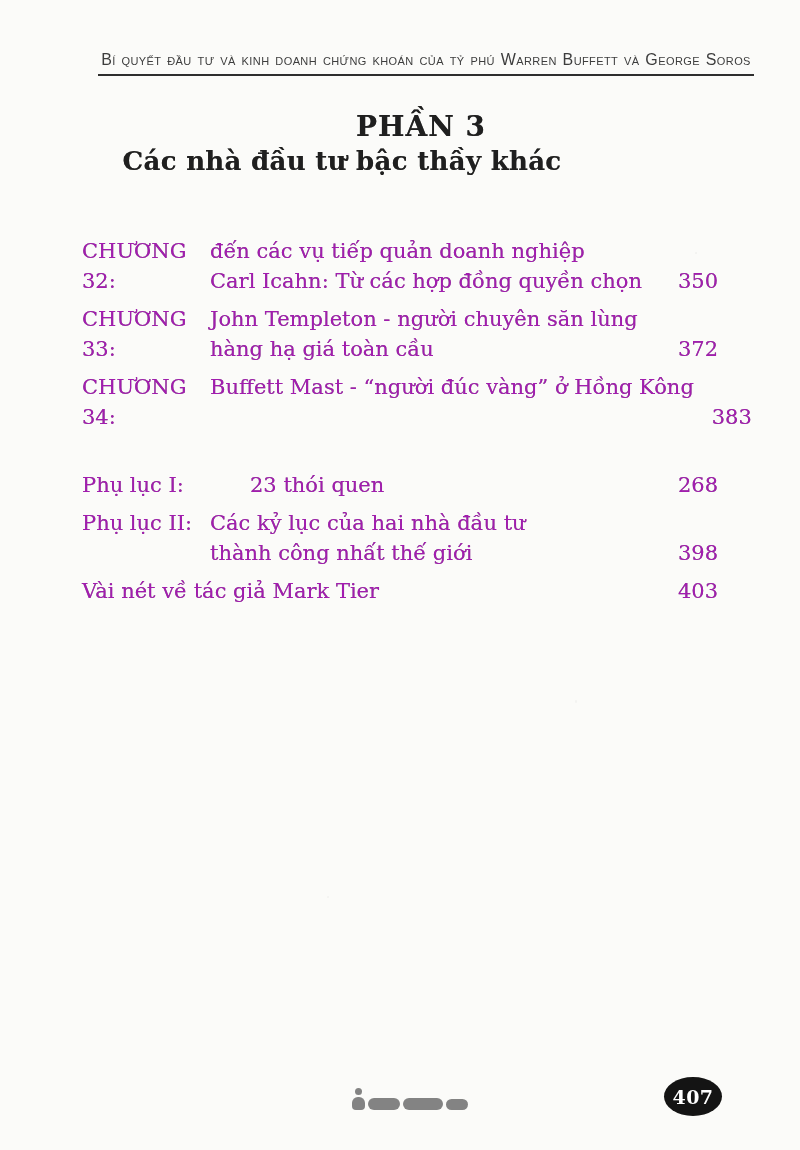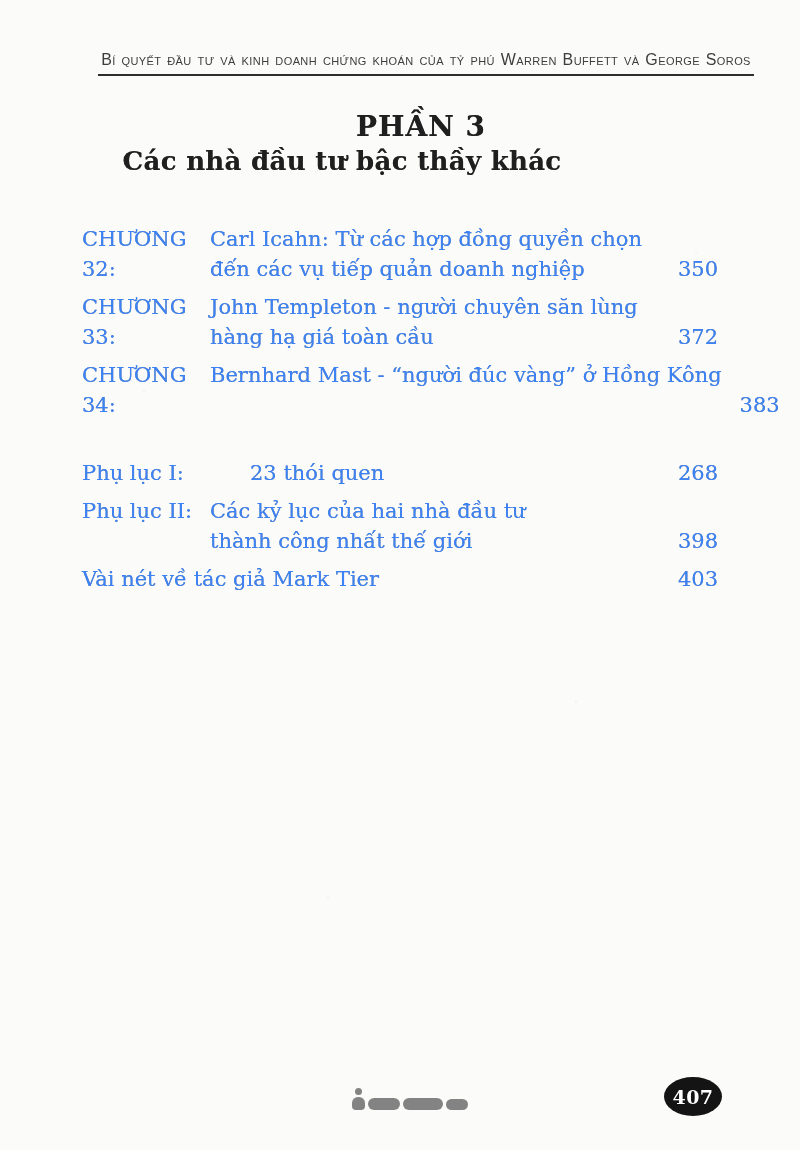--- a/index.html
+++ b/index.html
@@ -59,23 +59,23 @@
   .part-subtitle {
     position: absolute; top: 146px; left: 0; width: 684px;
     margin: 0; text-align: center;
     font-size: 26px; font-weight: bold; letter-spacing: 0.3px;
     color: #1f1f1f;
     text-shadow: 0 0 0.5px rgba(0,0,0,0.55);
   }
 
   
   .toc {
-    position: absolute; top: 224px; left: 82px; width: 636px;
+    position: absolute; top: 236px; left: 82px; width: 636px;
     font-size: 21px; line-height: 30px;
-    color: #3b82f6;
+    color: #a21caf;
     text-shadow: 0 0 0.4px rgba(0,0,0,0.45);
   }
   .toc-row { display: flex; margin-bottom: 8px; }
   .toc-row.gap-before { margin-top: 38px; gap: 40px; }
   .toc-label { flex: 0 0 128px; }
   .toc-titles { flex: 1 1 auto; }
   .toc-line { white-space: nowrap; }
   .toc-page { flex: 0 0 58px; text-align: right; align-self: flex-end; }
 
   
@@ -127,37 +127,37 @@
   </div>
 
   <h1 class="part-title">PHẦN 3</h1>
 
   <h2 class="part-subtitle">Các nhà đầu tư bậc thầy khác</h2>
 
   <div class="toc" id="toc">
       <div class="toc-row">
         <div class="toc-label">CHƯƠNG 32:</div>
         <div class="toc-titles">
+          <div class="toc-line">đến các vụ tiếp quản doanh nghiệp</div>
           <div class="toc-line">Carl Icahn: Từ các hợp đồng quyền chọn</div>
-          <div class="toc-line">đến các vụ tiếp quản doanh nghiệp</div>
         </div>
         <div class="toc-page">350</div>
       </div>
       <div class="toc-row">
         <div class="toc-label">CHƯƠNG 33:</div>
         <div class="toc-titles">
           <div class="toc-line">John Templeton - người chuyên săn lùng</div>
           <div class="toc-line">hàng hạ giá toàn cầu</div>
         </div>
         <div class="toc-page">372</div>
       </div>
       <div class="toc-row">
         <div class="toc-label">CHƯƠNG 34:</div>
         <div class="toc-titles">
-          <div class="toc-line">Bernhard Mast - “người đúc vàng” ở Hồng Kông</div>
+          <div class="toc-line">Buffett Mast - “người đúc vàng” ở Hồng Kông</div>
         </div>
         <div class="toc-page">383</div>
       </div>
       <div class="toc-row gap-before">
         <div class="toc-label">Phụ lục I:</div>
         <div class="toc-titles">
           <div class="toc-line">23 thói quen</div>
         </div>
         <div class="toc-page">268</div>
       </div>

